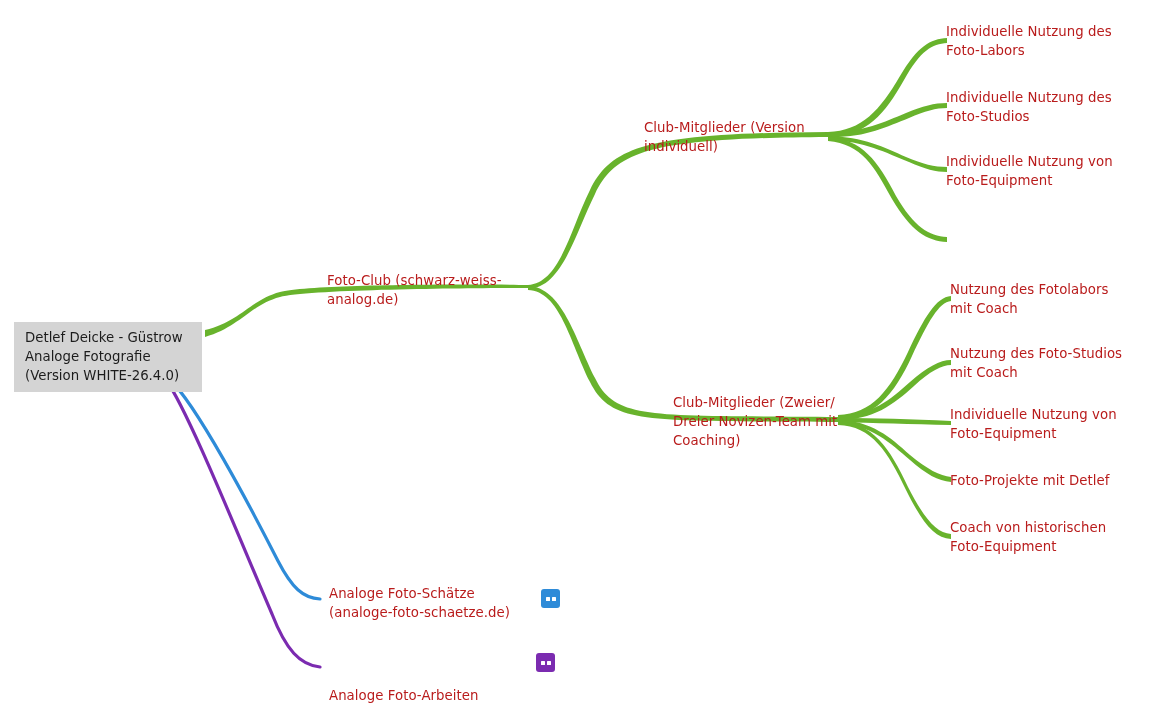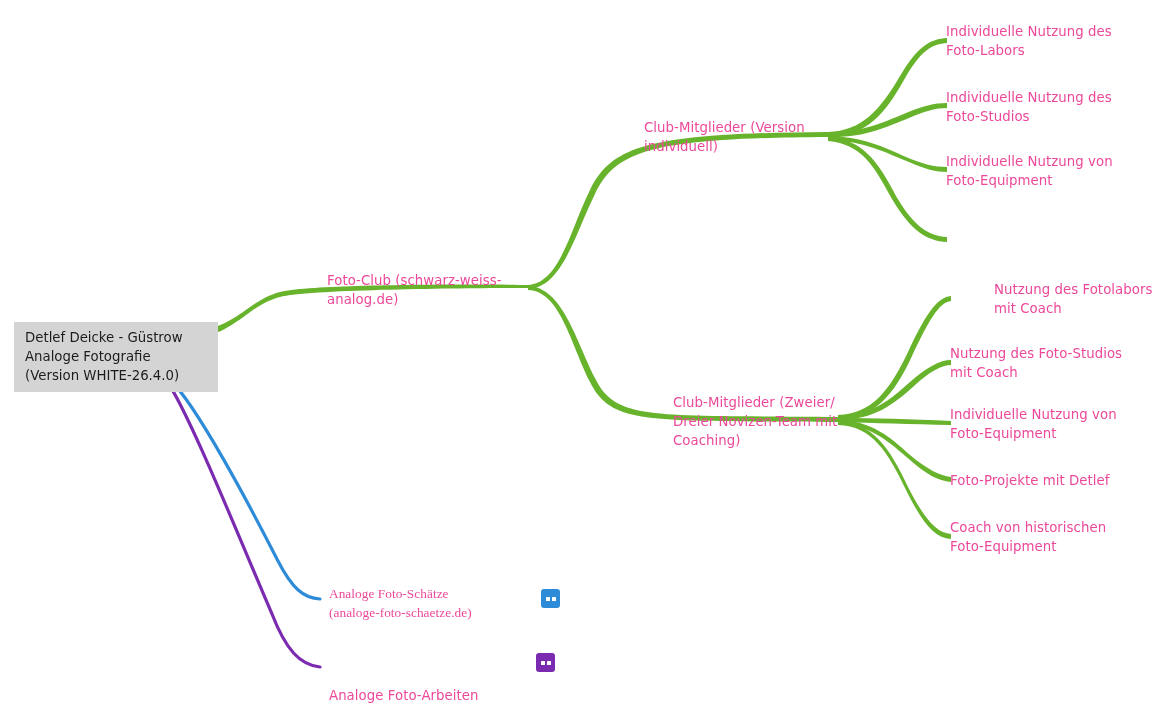--- a/index.html
+++ b/index.html
@@ -26,21 +26,21 @@
     left: 0;
     top: 0;
     width: 1167px;
     height: 706px;
     pointer-events: none;
   }
   .node-label {
     position: absolute;
     font-size: 13.3px;
     line-height: 19px;
-    color: #ec4899;
+    color: #b91c1c;
     white-space: pre;
     letter-spacing: 0.05px;
   }
   .root-node {
     position: absolute;
     background: #d4d4d4;
     color: #1c1c1c;
     font-size: 13.3px;
     line-height: 19px;
     padding: 6px 9px 7px 11px;
@@ -98,21 +98,21 @@
     <path d="M 838 420 C 872 421 890 437 910 455 C 927 469 940 476 951 477
              L 951 482 C 938 481 926 474 910 460 C 890 443 872 425 838 424 Z" fill="#68b32c"></path>
     <path d="M 838 421 C 872 422 890 448 908 487 C 924 518 936 533 951 534
              L 951 539 C 934 538 922 522 906 490 C 888 452 872 426 838 425 Z" fill="#68b32c"></path>
 
     <path d="M 170 380 C 196 404 250 506 278 561 C 292 588 303 598 320 599" fill="none" stroke="#2e8bd8" stroke-width="3.2" stroke-linecap="round"></path>
 
     <path d="M 166 380 C 188 410 240 540 272 614 C 286 650 300 665 320 667" fill="none" stroke="#7b2bb0" stroke-width="3.2" stroke-linecap="round"></path>
   </svg>
 
-  <div class="root-node" style="left:14px; top:322px; width:204px;">Detlef Deicke - Güstrow
+  <div class="root-node" style="left:14px; top:322px; width:188px;">Detlef Deicke - Güstrow
 Analoge Fotografie
 (Version WHITE-26.4.0)</div>
 
   <div class="node-label" style="left:327px; top:271px;">Foto-Club (schwarz-weiss-
 analog.de)</div>
 
   <div class="node-label" style="left:644px; top:118px;">Club-Mitglieder (Version
 individuell)</div>
 
   <div class="node-label" style="left:644px; top:393px;margin-left:29px;">Club-Mitglieder (Zweier/
@@ -122,35 +122,35 @@
   <div class="node-label" style="left:946px; top:22px;">Individuelle Nutzung des
 Foto-Labors</div>
 
   <div class="node-label" style="left:946px; top:88px;">Individuelle Nutzung des
 Foto-Studios</div>
 
   <div class="node-label" style="left:946px; top:152px;">Individuelle Nutzung von
 Foto-Equipment</div>
 
 
-  <div class="node-label" style="left:950px; top:280px;margin-left:44px;">Nutzung des Fotolabors
+  <div class="node-label" style="left:950px; top:280px;">Nutzung des Fotolabors
 mit Coach</div>
 
   <div class="node-label" style="left:950px; top:344px;">Nutzung des Foto-Studios
 mit Coach</div>
 
   <div class="node-label" style="left:950px; top:405px;">Individuelle Nutzung von
 Foto-Equipment</div>
 
   <div class="node-label" style="left:950px; top:471px;">Foto-Projekte mit Detlef</div>
 
   <div class="node-label" style="left:950px; top:518px;">Coach von historischen
 Foto-Equipment</div>
 
-  <div class="node-label" style="left:329px; top:584px;font-family:Liberation Serif, serif;">Analoge Foto-Schätze
+  <div class="node-label" style="left:329px; top:584px;">Analoge Foto-Schätze
 (analoge-foto-schaetze.de)</div>
 
   <div class="badge" style="left:541px; top:589px; background:#2e8bd8;">
     <span class="dot"></span>
     <span class="dot"></span>
   </div>
 
   <div class="node-label" style="left:329px; top:686px;">Analoge Foto-Arbeiten
 (analoge-foto-arbeiten.de)</div>
 

